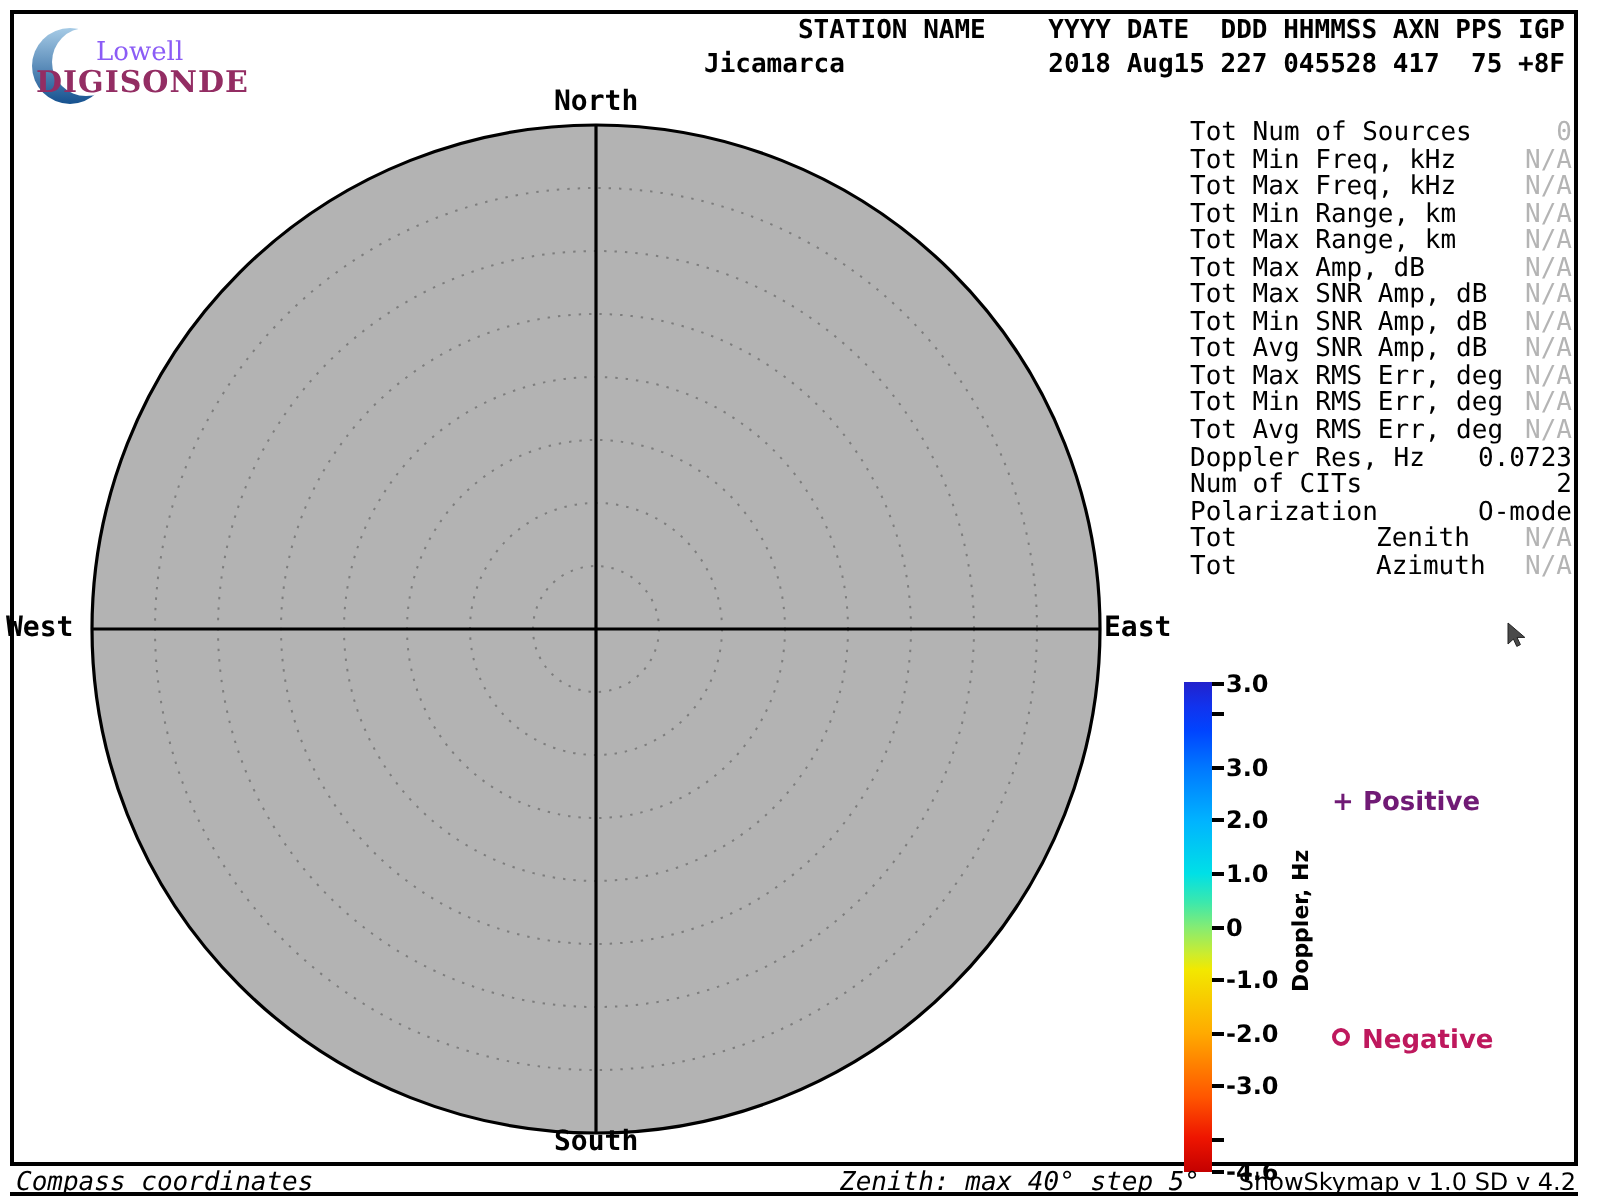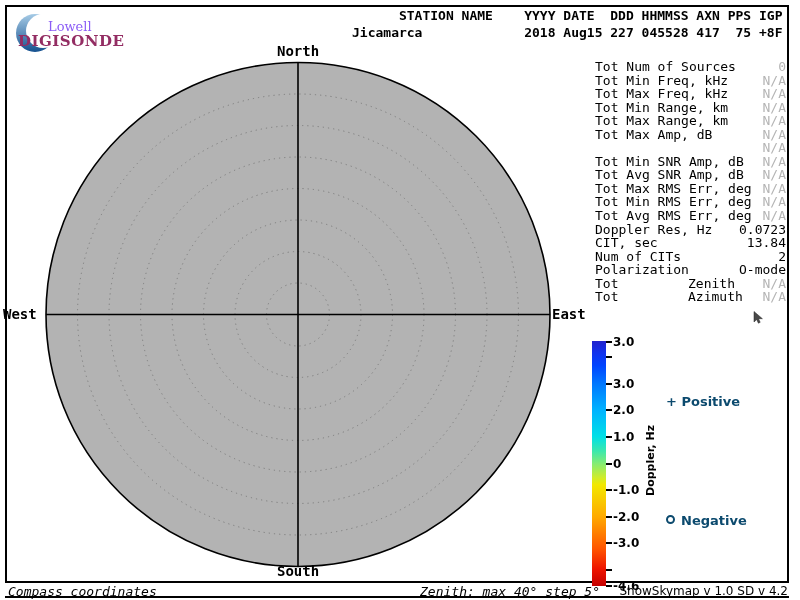--- a/index.html
+++ b/index.html
@@ -104,39 +104,38 @@
   <div class="compass-label" id="label-west">West</div>
   <div class="compass-label" id="label-east">East</div>
 
   <div id="stats-panel">
       <div class="stat-row"><span class="stat-label">Tot Num of Sources</span><span class="stat-value" style="color: rgb(180, 180, 180);">0</span></div>
       <div class="stat-row"><span class="stat-label">Tot Min Freq, kHz</span><span class="stat-value" style="color: rgb(180, 180, 180);">N/A</span></div>
       <div class="stat-row"><span class="stat-label">Tot Max Freq, kHz</span><span class="stat-value" style="color: rgb(180, 180, 180);">N/A</span></div>
       <div class="stat-row"><span class="stat-label">Tot Min Range, km</span><span class="stat-value" style="color: rgb(180, 180, 180);">N/A</span></div>
       <div class="stat-row"><span class="stat-label">Tot Max Range, km</span><span class="stat-value" style="color: rgb(180, 180, 180);">N/A</span></div>
       <div class="stat-row"><span class="stat-label">Tot Max Amp, dB</span><span class="stat-value" style="color: rgb(180, 180, 180);">N/A</span></div>
-      <div class="stat-row"><span class="stat-value" style="color: rgb(180, 180, 180);">N/A</span></div>
+      <div class="stat-row"><span class="stat-label">Tot Max SNR Amp, dB</span><span class="stat-value" style="color: rgb(180, 180, 180);">N/A</span></div>
       <div class="stat-row"><span class="stat-label">Tot Min SNR Amp, dB</span><span class="stat-value" style="color: rgb(180, 180, 180);">N/A</span></div>
       <div class="stat-row"><span class="stat-label">Tot Avg SNR Amp, dB</span><span class="stat-value" style="color: rgb(180, 180, 180);">N/A</span></div>
       <div class="stat-row"><span class="stat-label">Tot Max RMS Err, deg</span><span class="stat-value" style="color: rgb(180, 180, 180);">N/A</span></div>
       <div class="stat-row"><span class="stat-label">Tot Min RMS Err, deg</span><span class="stat-value" style="color: rgb(180, 180, 180);">N/A</span></div>
       <div class="stat-row"><span class="stat-label">Tot Avg RMS Err, deg</span><span class="stat-value" style="color: rgb(180, 180, 180);">N/A</span></div>
       <div class="stat-row"><span class="stat-label">Doppler Res, Hz</span><span class="stat-value">0.0723</span></div>
-      <div class="stat-row"><span class="stat-label">CIT, sec</span><span class="stat-value">13.84</span></div>
       <div class="stat-row"><span class="stat-label">Num of CITs</span><span class="stat-value">2</span></div>
       <div class="stat-row"><span class="stat-label">Polarization</span><span class="stat-value">O-mode</span></div>
       <div class="stat-row"><span class="stat-label">Tot</span><span class="stat-mid">Zenith</span><span class="stat-value" style="color: rgb(180, 180, 180);">N/A</span></div>
       <div class="stat-row"><span class="stat-label">Tot</span><span class="stat-mid">Azimuth</span><span class="stat-value" style="color: rgb(180, 180, 180);">N/A</span></div>
     </div>
 
   <div id="colorbar-bar" style="background: linear-gradient(rgb(34, 34, 204) 0%, rgb(17, 51, 238) 5%, rgb(0, 68, 255) 10%, rgb(0, 119, 255) 17.4%, rgb(0, 179, 255) 28.3%, rgb(0, 224, 230) 39.1%, rgb(60, 232, 172) 45%, rgb(132, 236, 116) 50%, rgb(204, 236, 46) 55.5%, rgb(242, 232, 0) 58.7%, rgb(255, 170, 0) 71.7%, rgb(255, 85, 0) 84.8%, rgb(238, 21, 0) 93%, rgb(196, 0, 0) 100%);"></div>
   <div id="colorbar-title">Doppler, Hz</div>
 
-  <div class="legend-item" id="legend-positive" style="color: #0c4a6e;"><span>+</span> <span>Positive</span></div>
-  <div class="legend-item" id="legend-negative" style="color: #0c4a6e;"><span class="marker-circle"></span><span>Negative</span></div>
+  <div class="legend-item" id="legend-positive" style="color: #701a75;"><span>+</span> <span>Positive</span></div>
+  <div class="legend-item" id="legend-negative" style="color: #be185d;"><span class="marker-circle"></span><span>Negative</span></div>
 
   <div class="footer-text" id="footer-left">Compass coordinates</div>
   <div class="footer-text" id="footer-center">Zenith: max 40°  step 5°</div>
   <div id="footer-right">ShowSkymap v 1.0  SD v 4.2</div>
 
   <svg id="mouse-cursor" width="12" height="13">
     <polygon points="1,0.5 1,11 3.7,8.5 5.4,12.2 7.2,11.3 5.5,7.7 9.4,7.7" fill="#4a4a4a" stroke="#222" stroke-width="0.5"></polygon>
   </svg>
 
 <div class="cb-tick" style="top: 340.5px;"></div>

